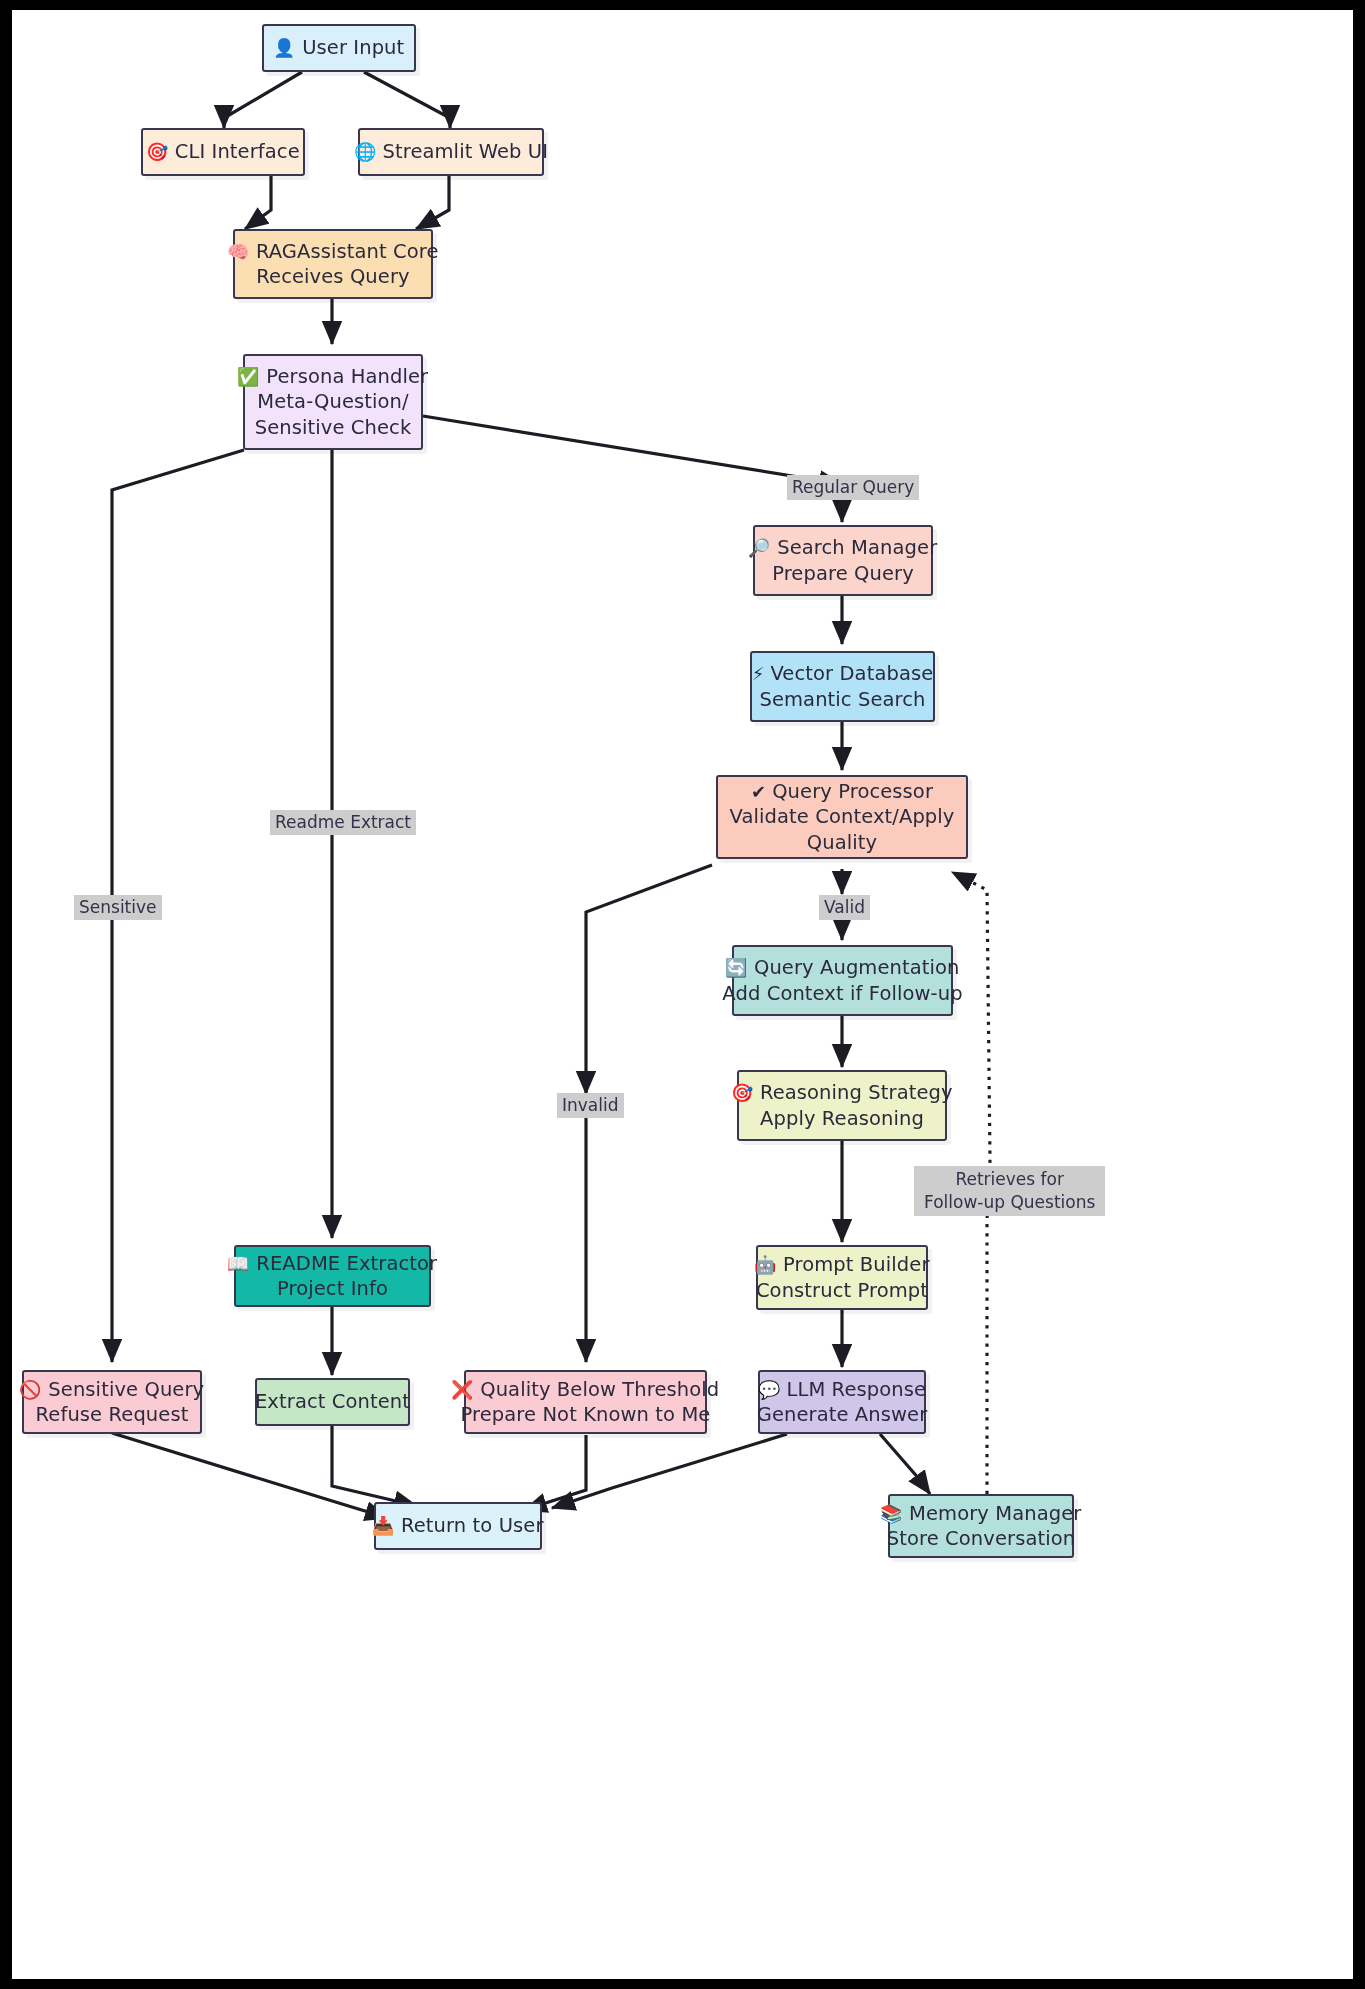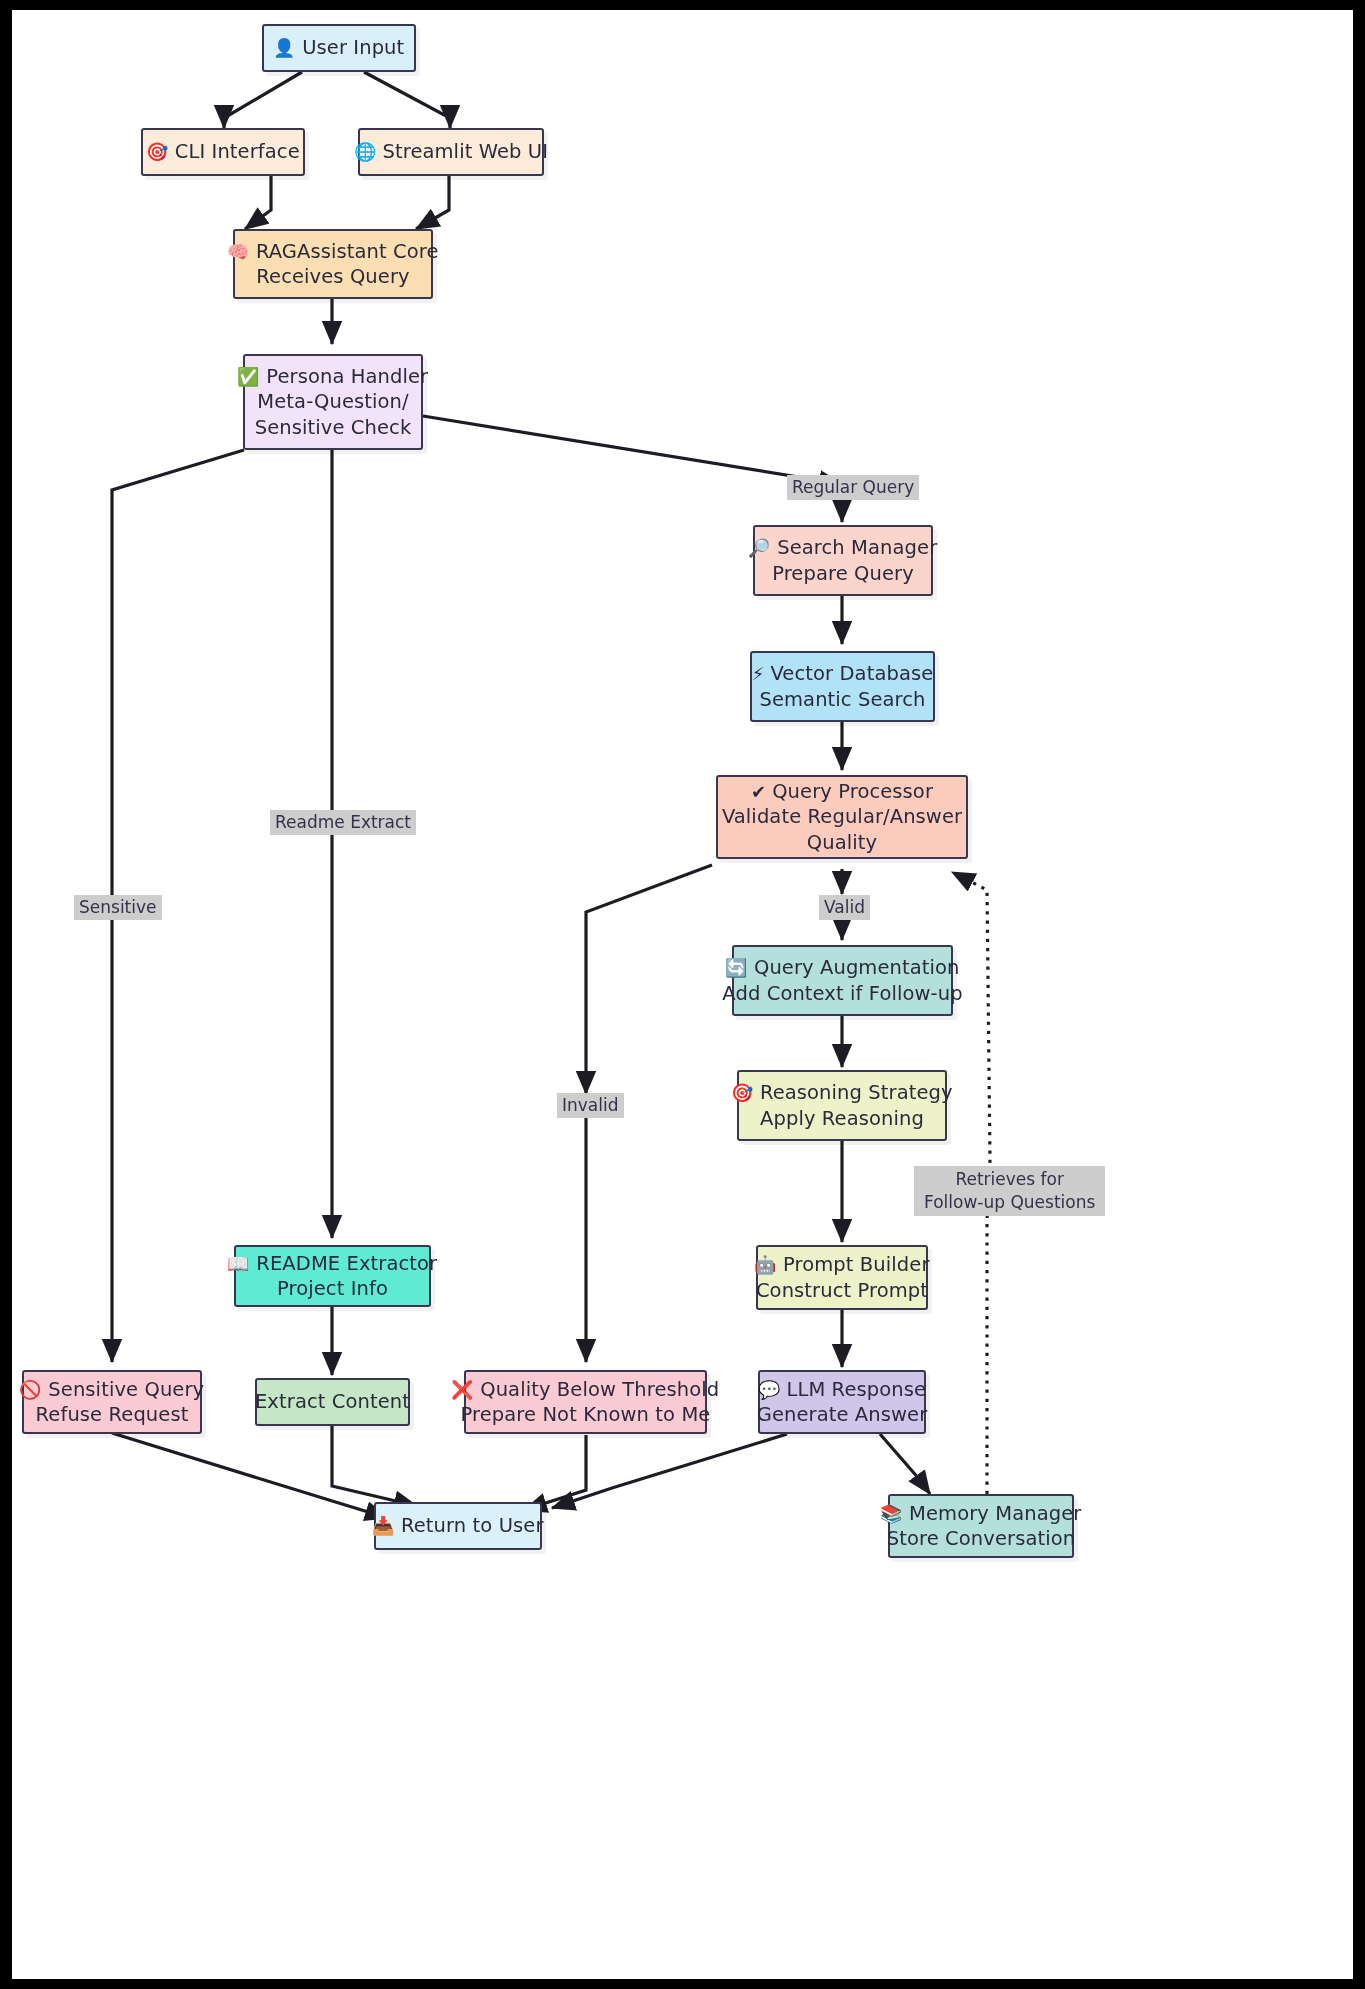--- a/index.html
+++ b/index.html
@@ -40,21 +40,21 @@
   .c-orange  {background:#fbdfb3;}
   .c-lilac   {background:#f2e3fa;}
   .c-salmon  {background:#fbd5cb;}
   .c-sky     {background:#b2e2f7;}
   .c-salmon2 {background:#fbccbe;}
   .c-teal    {background:#b4e0db;}
   .c-yellow  {background:#eef2c8;}
   .c-pink    {background:#fbcbd3;}
   .c-green   {background:#c6e7c6;}
   .c-purple  {background:#cfc6ea;}
-  .c-lilac2  {background:#5eead4;}
+  .c-lilac2  {background:#14b8a6;}
   .c-teal2   {background:#b4e0db;}
   .c-blue2   {background:#dbf2fb;}
 
   .elabel{
     position:absolute;
     background:#cdcdcd;
     color:#33324a;
     font-size:17px;
     line-height:23px;
     padding:1px 5px;
@@ -156,21 +156,21 @@
       <div class="ln">Sensitive Check</div>
     </div>
 
     <div class="node c-sky" style="left:738px;top:641px;width:185px;height:71px;">
       <div class="ln"><span class="ico">⚡</span><span>Vector Database</span></div>
       <div class="ln">Semantic Search</div>
     </div>
 
     <div class="node c-salmon2" style="left:704px;top:765px;width:252px;height:84px;">
       <div class="ln"><span class="ico">✔</span><span>Query Processor</span></div>
-      <div class="ln">Validate Regular/Answer</div>
+      <div class="ln">Validate Context/Apply</div>
       <div class="ln">Quality</div>
     </div>
 
     <div class="node c-teal" style="left:720px;top:935px;width:221px;height:71px;">
       <div class="ln"><span class="ico">🔄</span><span>Query Augmentation</span></div>
       <div class="ln">Add Context if Follow-up</div>
     </div>
 
     <div class="node c-yellow" style="left:725px;top:1060px;width:210px;height:71px;">
       <div class="ln"><span class="ico">🎯</span><span>Reasoning Strategy</span></div>

